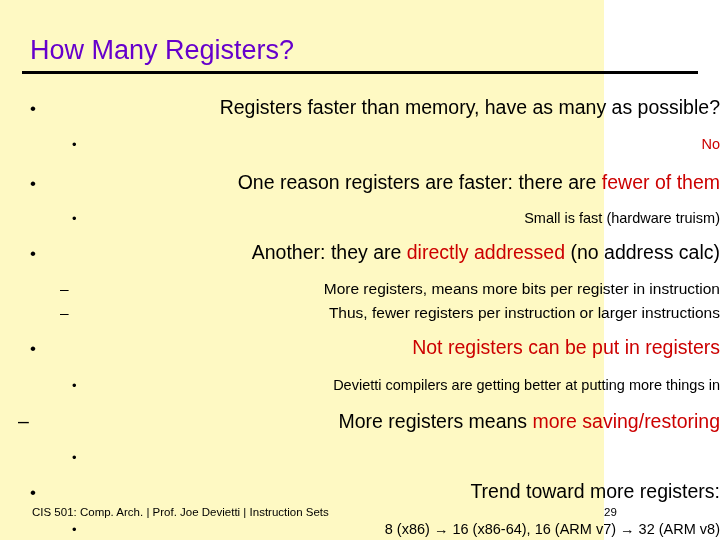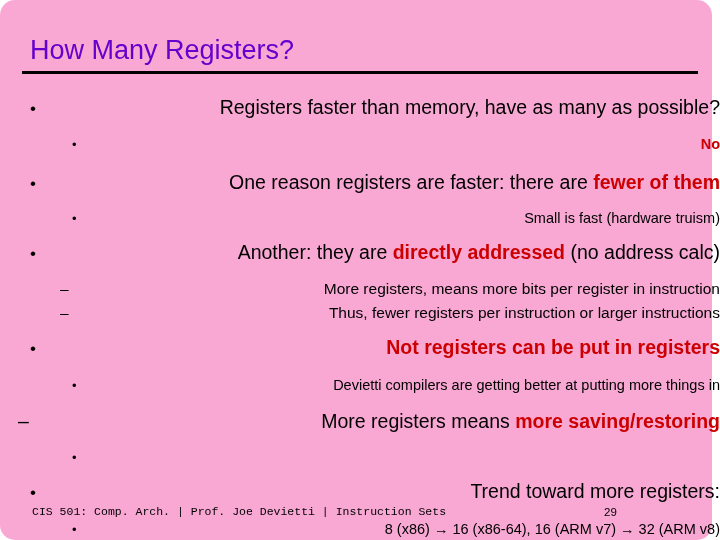--- a/index.html
+++ b/index.html
@@ -10,25 +10,24 @@
   body {
     width: 720px;
     height: 540px;
     font-family: "Liberation Sans", sans-serif;
     color: #000000;
     overflow: hidden;
     position: relative;
   }
   .slide {
     position: relative;
-    width: 712px;
+    width: 604px;
     height: 540px;
-    background: #f9a8d4;
+    background: #fef9c3;
     box-sizing: border-box;
-    border-radius: 15px;
   }
 
   
   .title {
     position: absolute;
     left: 30px;
     top: 34px;
     font-size: 27px;
     line-height: 32px;
     color: #6600CC;
@@ -96,42 +95,41 @@
   
   .lvd-out {
     padding-left: 18px;
     font-size: 19.5px;
     line-height: 30px;
   }
   .lvd-out .bullet { width: 28px; font-size: 19.5px; }
 
   .red {
     color: #CC0000;
-    font-weight: bold;
+    font-weight: normal;
   }
 
   .sp-a { height: 7px; }
   .sp-b { height: 9px; }
   .sp-c { height: 6px; }
   .sp-d { height: 5px; }
   .sp-e { height: 8px; }
   .sp-f { height: 7px; }
   .sp-g { height: 8px; }
   .sp-h { height: 7px; }
 
   
   .footer-text {
     position: absolute;
     left: 32px;
     top: 505px;
     font-size: 11.5px;
     line-height: 14px;
     color: #000000;
     white-space: nowrap;
-    font-family: Liberation Mono, monospace;
   }
   .footer-page {
     position: absolute;
     left: 604px;
     top: 505px;
     font-size: 11.5px;
     line-height: 14px;
     color: #000000;
   }
 </style>

